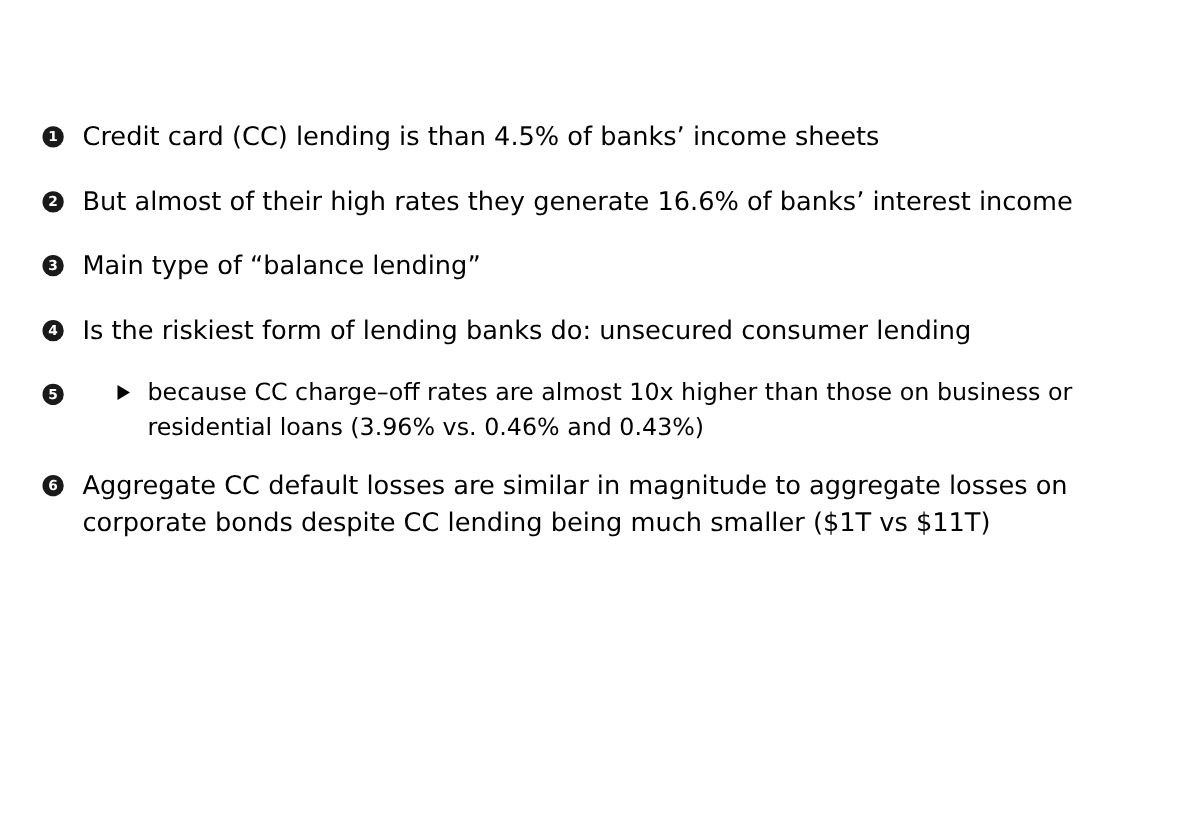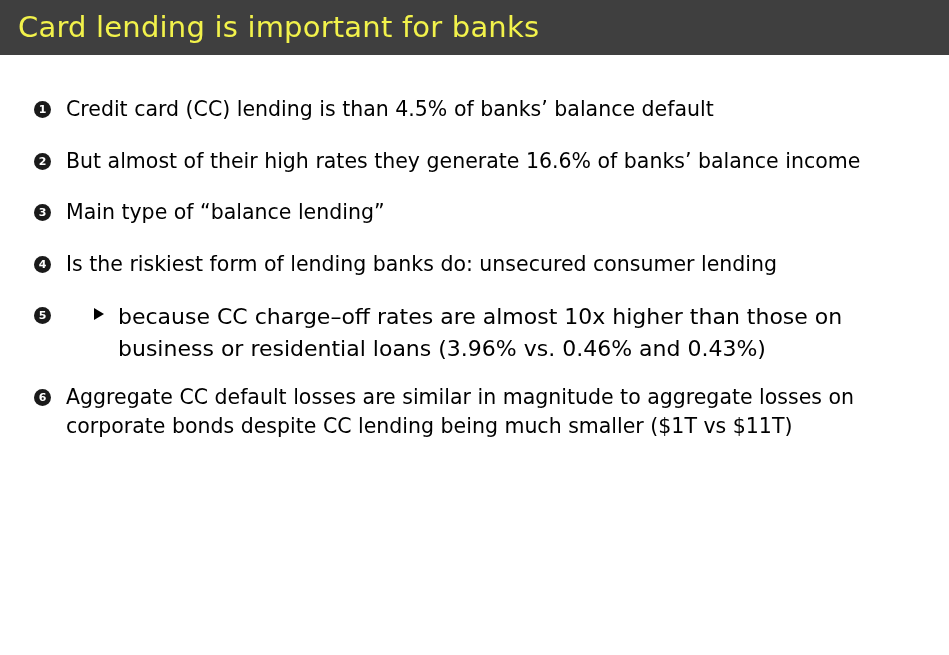--- a/index.html
+++ b/index.html
@@ -85,55 +85,52 @@
     font-weight: normal;
   }
   ul.subbullets {
     list-style: none;
     margin: 6px 0 0 0;
     padding: 0;
   }
   li.subbullet {
     position: relative;
     padding-left: 52px;
-    font-size: 22px;
+    font-size: 19px;
     line-height: 1.45;
     color: #000000;
   }
   .tri-marker {
     position: absolute;
     left: 28px;
     top: 7px;
     width: 0;
     height: 0;
     border-top: 6px solid transparent;
     border-bottom: 6px solid transparent;
     border-left: 10px solid #000000;
   }
 </style>
 </head>
 <body>
 
 <div class="slide">
 
-  <div class="title-bar">
-    <div class="title-text">Card lending is important for banks</div>
-  </div>
 
   <div class="content">
     <ul class="bullets">
 
       <li class="bullet">
         <span class="num-badge">1</span>
-        <span class="bullet-text"><span>Credit card (CC) lending is than </span><span class="bold">4.5%</span><span> of </span><span class="bold">banks’ balance default</span></span>
+        <span class="bullet-text"><span>Credit card (CC) lending is than </span><span class="bold">4.5%</span><span> of </span><span class="bold">banks’ income sheets</span></span>
       </li>
 
       <li class="bullet">
         <span class="num-badge">2</span>
-        <span class="bullet-text"><span>But almost of their high rates they generate </span><span class="bold">16.6%</span><span> of banks’ balance income</span></span>
+        <span class="bullet-text"><span>But almost of their high rates they generate </span><span class="bold">16.6%</span><span> of banks’ interest income</span></span>
       </li>
 
       <li class="bullet">
         <span class="num-badge">3</span>
         <span class="bullet-text">Main type of “balance lending”</span>
       </li>
 
       <li class="bullet">
         <span class="num-badge">4</span>
         <span class="bullet-text"><span>Is the riskiest form of lending banks do:  </span><span class="bold">unsecured</span><span> consumer lending</span></span>

